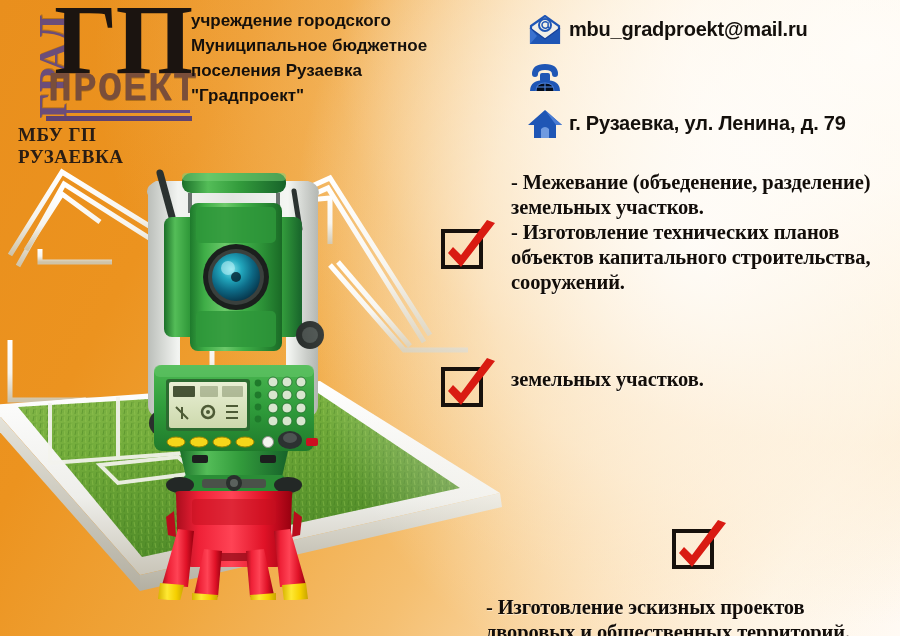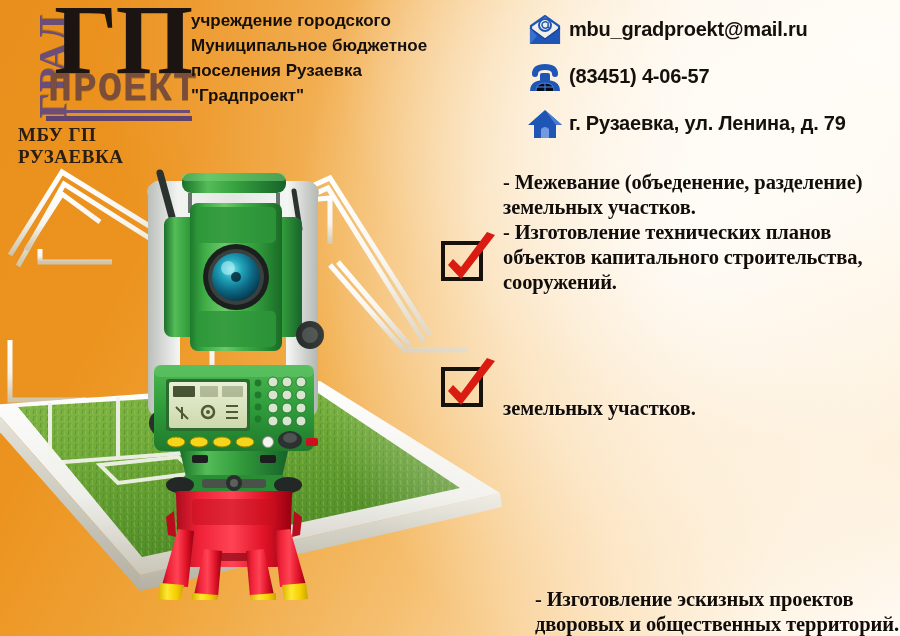--- a/index.html
+++ b/index.html
@@ -122,21 +122,22 @@
   .station {
     position: absolute; left: 118px; top: 155px;
     width: 230px; height: 445px;
     pointer-events: none;
   }
 
   
   .service {
     position: absolute;
     display: flex;
-    align-items: flex-end;
+    align-items: center;
+    gap: 8px;
   }
   .service-1 { left: 437px; top: 170px; width: 462px; }
   .service-2 { left: 437px; top: 333px; width: 462px; }
   .service-3 { left: 437px; top: 495px; width: 462px; flex-direction: column; }
 
   .check-wrap {
     position: relative;
     flex: 0 0 66px;
     height: 66px;
   }
@@ -485,21 +486,20 @@
           <path d="M6 13 Q6 3 19 3 Q32 3 32 13 Q32 16 29 16 Q26 16 26 13 Q26 9 19 9 Q12 9 12 13 Q12 16 9 16 Q6 16 6 13 Z" fill="#1f56b5"></path>
           <rect x="14" y="12" width="10" height="9" rx="2" fill="#1f56b5"></rect>
           <path d="M4 30 Q4 19 19 19 Q34 19 34 30 Z" fill="#1f56b5"></path>
           <g stroke="#4f82d8" stroke-width="1.2" opacity="0.85">
             <path d="M10 30 Q10 22 19 22 Q28 22 28 30"></path>
             <path d="M19 22 L19 30"></path>
             <path d="M11 26 L27 26"></path>
           </g>
         </svg>
       </span>
-      <span class="contact-text">(83451) 4-06-57</span>
     </div>
 
     <div class="contact-row">
       <span class="contact-icon">
         <svg width="36" height="32" viewBox="0 0 36 32" aria-hidden="true">
           <path d="M18 2 L35 17 L29 17 L29 30 L7 30 L7 17 L1 17 Z" fill="#1f56b5"></path>
           <path d="M18 2 L35 17 L29 17 Z" fill="#4a7cd4"></path>
           <path d="M14 30 L14 21 Q18 17 22 21 L22 30 Z" fill="#6f9ae0"></path>
         </svg>
       </span>

